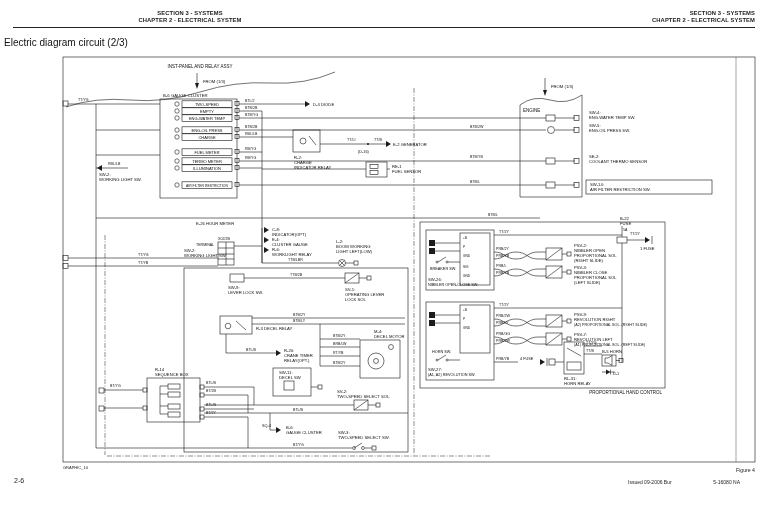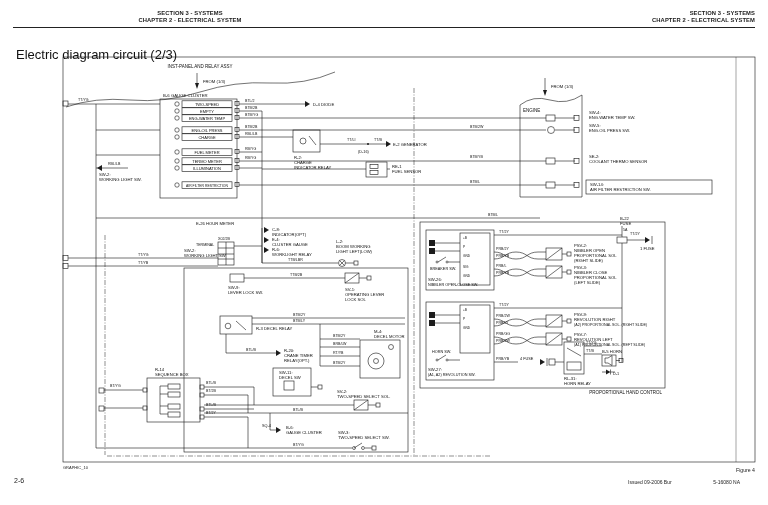--- a/index.html
+++ b/index.html
@@ -2,21 +2,21 @@
 <html><head>
 <meta charset="utf-8">
 <style>
   html,body{margin:0;padding:0;}
   body{width:768px;height:505px;background:#f4f4f2;font-family:"Liberation Sans",sans-serif;}
   .page{position:absolute;left:0;top:0;width:768px;height:505px;background:#ffffff;overflow:hidden;color:#111;}
   .hdr{position:absolute;top:10px;font-size:5.8px;font-weight:bold;line-height:7px;color:#1a1a1a;letter-spacing:.1px;}
   .hdr-left{left:0;width:380px;text-align:center;}
   .hdr-right{right:13px;text-align:right;}
   .hdr-rule{position:absolute;top:27px;left:13px;right:13px;border-top:1px solid #222;height:0;}
-  .title{position:absolute;top:37px;left:16px;font-size:13px;color:#111;margin-top:10px;}
+  .title{position:absolute;top:37px;left:4px;font-size:10px;color:#111;}
   .ftr{position:absolute;color:#222;}
   .ftr-graphic{left:63px;top:465px;font-size:4px;}
   .ftr-page{left:14px;top:477px;font-size:7px;}
   .ftr-figure{right:13px;top:467px;font-size:5.2px;}
   .ftr-issued{left:628px;top:479px;font-size:5px;}
   .ftr-doc{right:28px;top:479px;font-size:5px;}
   #schematic{position:absolute;left:0;top:0;}
   #schematic line,#schematic rect,#schematic circle,#schematic path,#schematic polyline{stroke:#1c1c1c;stroke-width:.62;fill:none;}
   #schematic .f{fill:#1c1c1c;stroke:none;}
   #schematic .thin{stroke-width:.4;}

